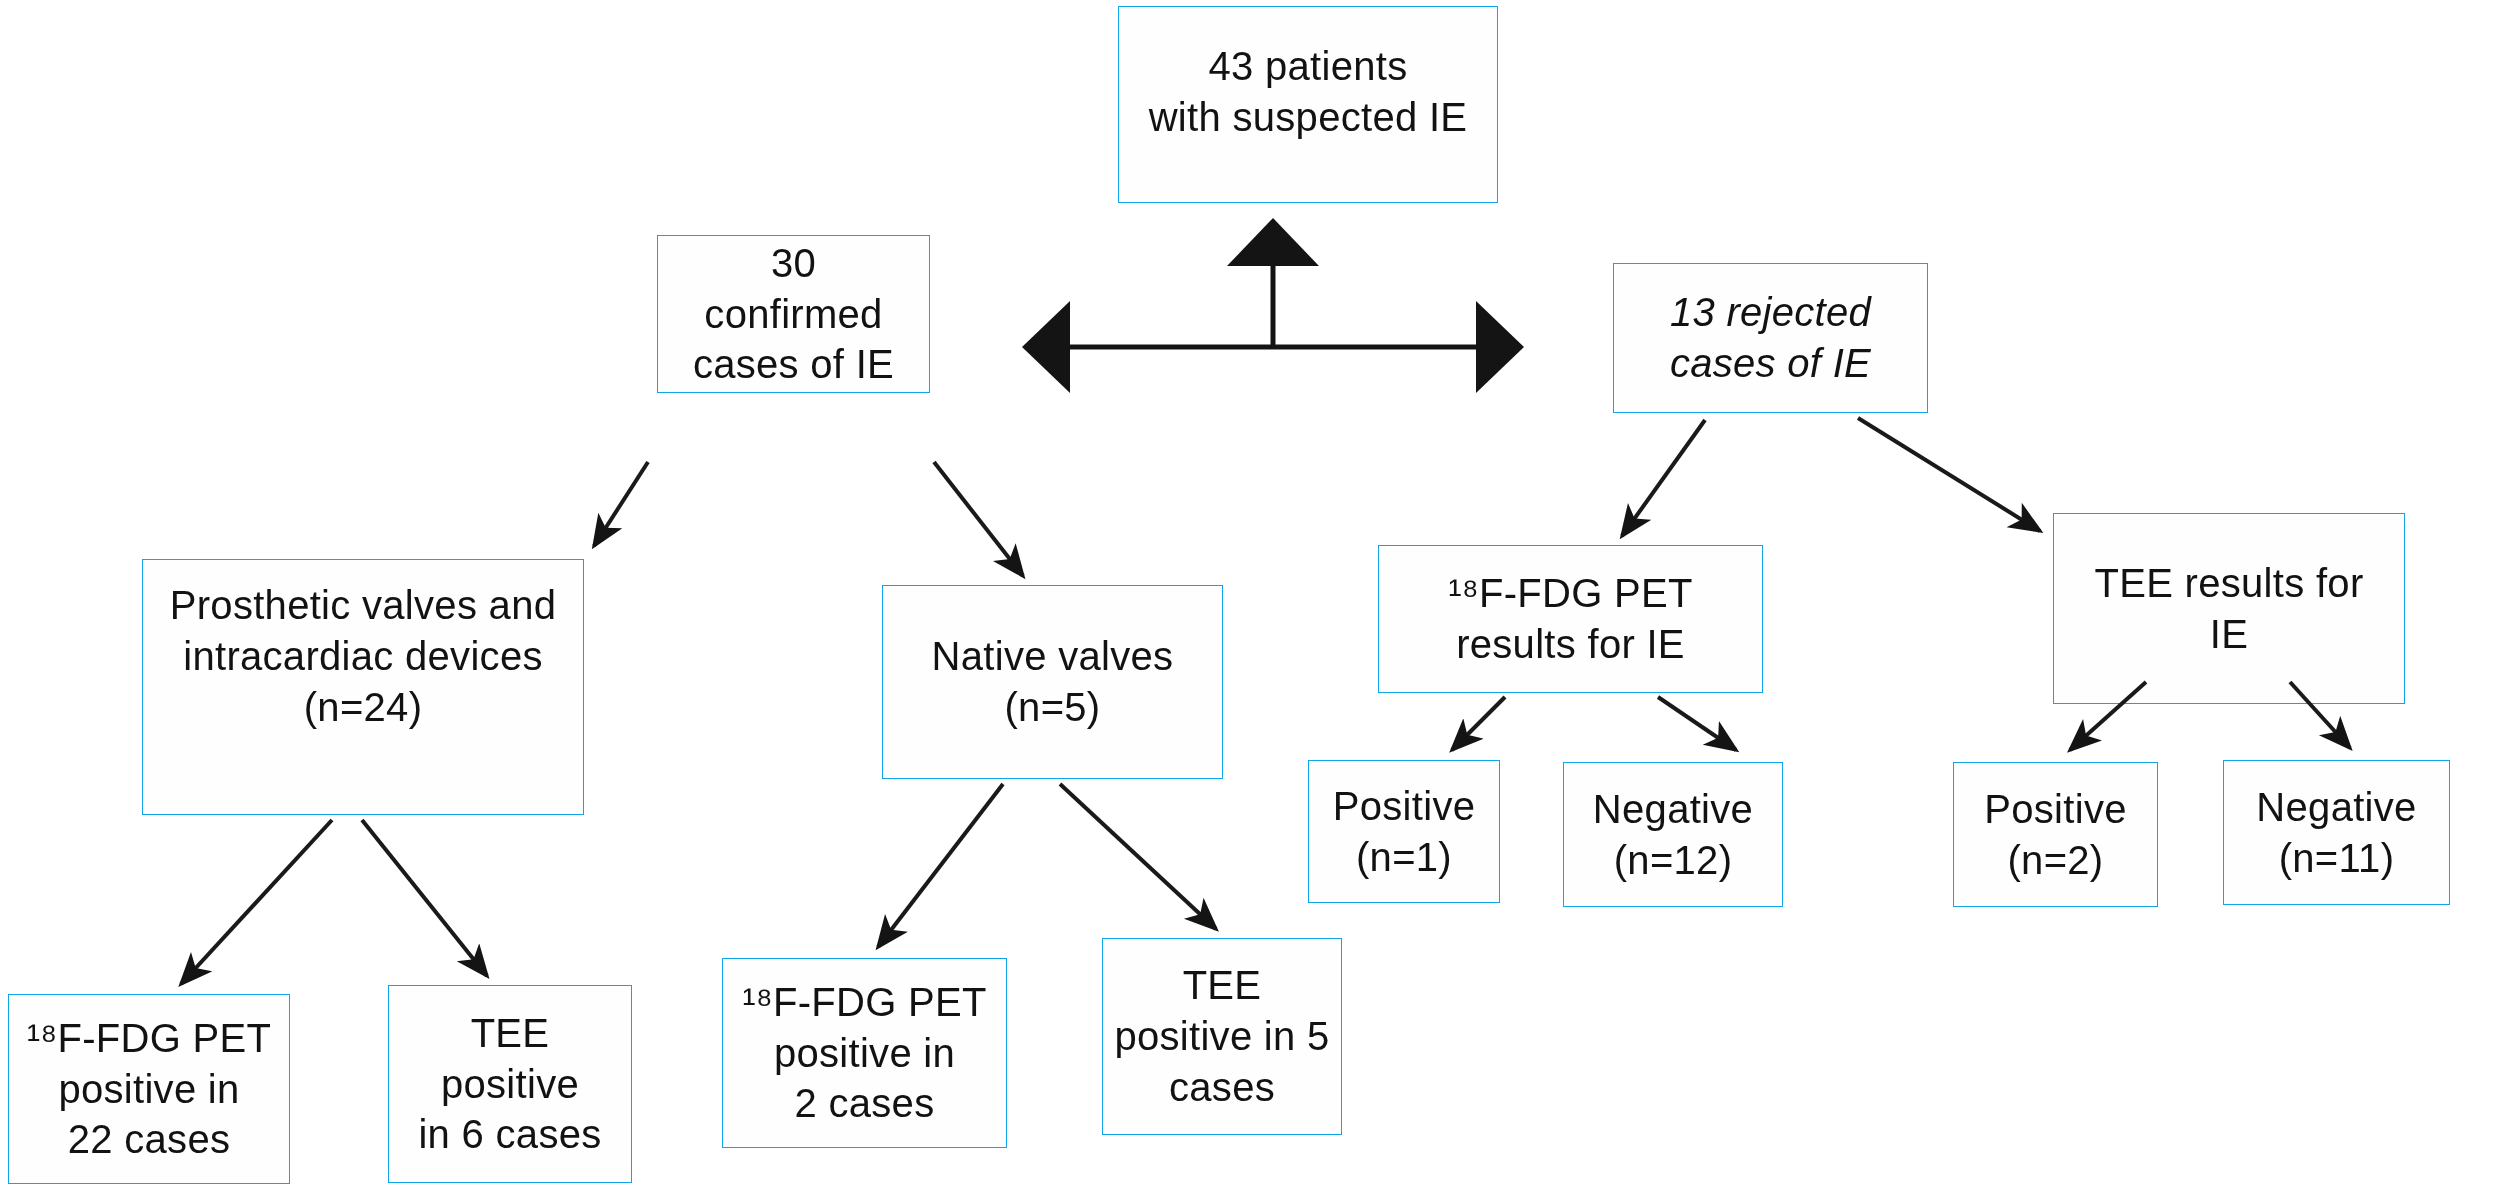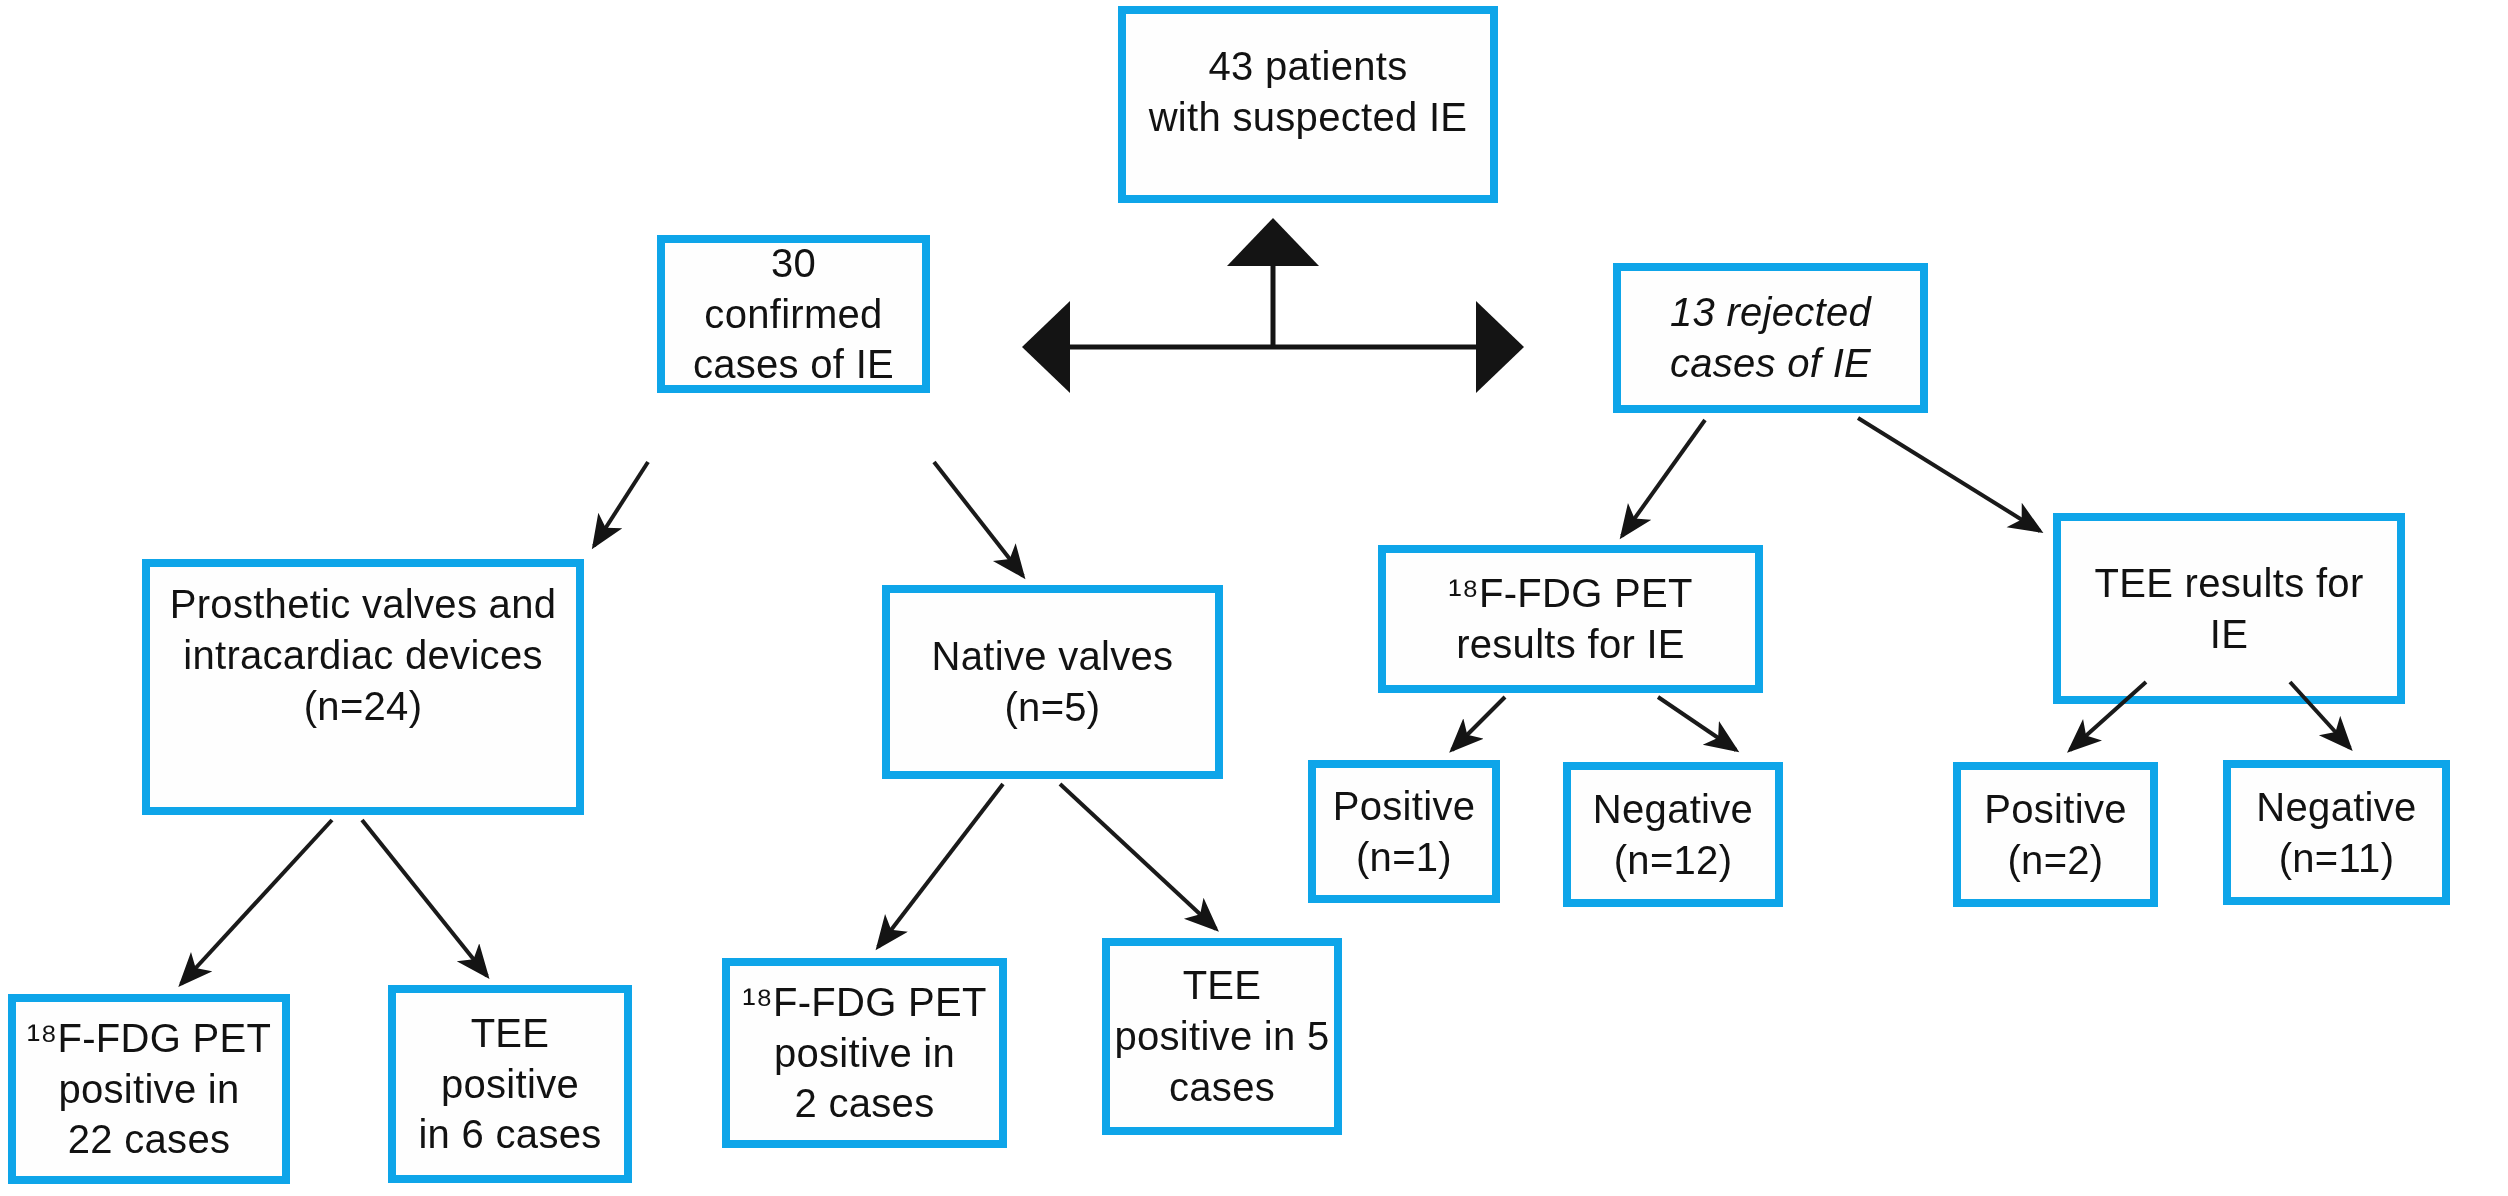--- a/index.html
+++ b/index.html
@@ -12,36 +12,36 @@
     width: 2508px;
     height: 1196px;
     background: #ffffff;
     font-family: "Liberation Sans", sans-serif;
     color: #121212;
     overflow: hidden;
   }
   .node {
     position: absolute;
     box-sizing: border-box;
-    border: 8px solid #0ea5e9;
+    border: 1px solid #0ea5e9;
     background: #fefefe;
     display: flex;
     align-items: center;
     justify-content: center;
     text-align: center;
     z-index: 1;
   }
   .node .lbl {
     white-space: pre-line;
     font-size: 40px;
     line-height: 1.27;
     letter-spacing: 0.3px;
   }
   .node.top { align-items: flex-start; }
-  .node.pt14 { padding-top: 12px; }
+  .node.pt14 { padding-top: 20px; }
   .node.pb30 { padding-bottom: 26px; }
   .edges {
     position: absolute;
     left: 0; top: 0;
     width: 2508px;
     height: 1196px;
     z-index: 2;
     pointer-events: none;
   }
   .edge {

